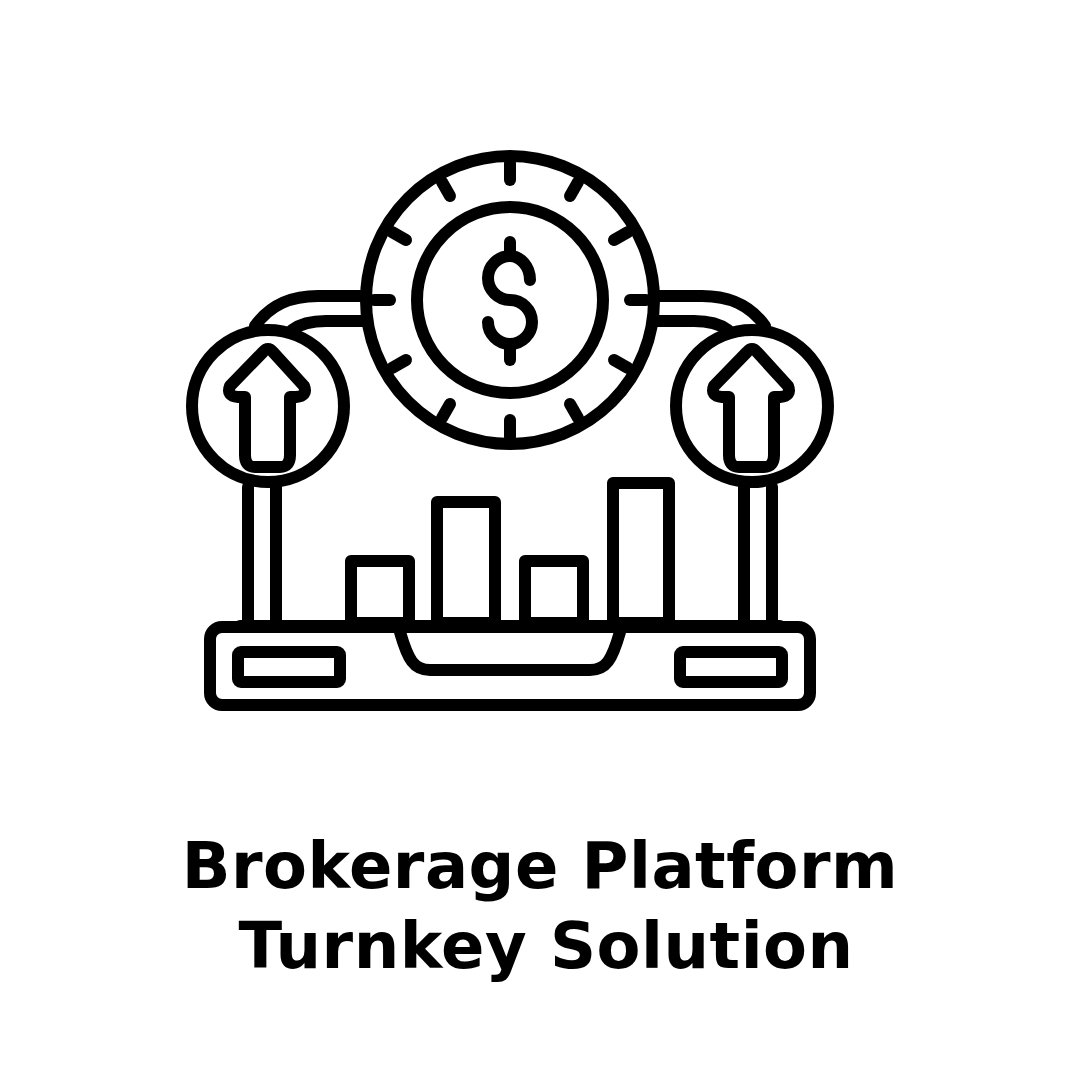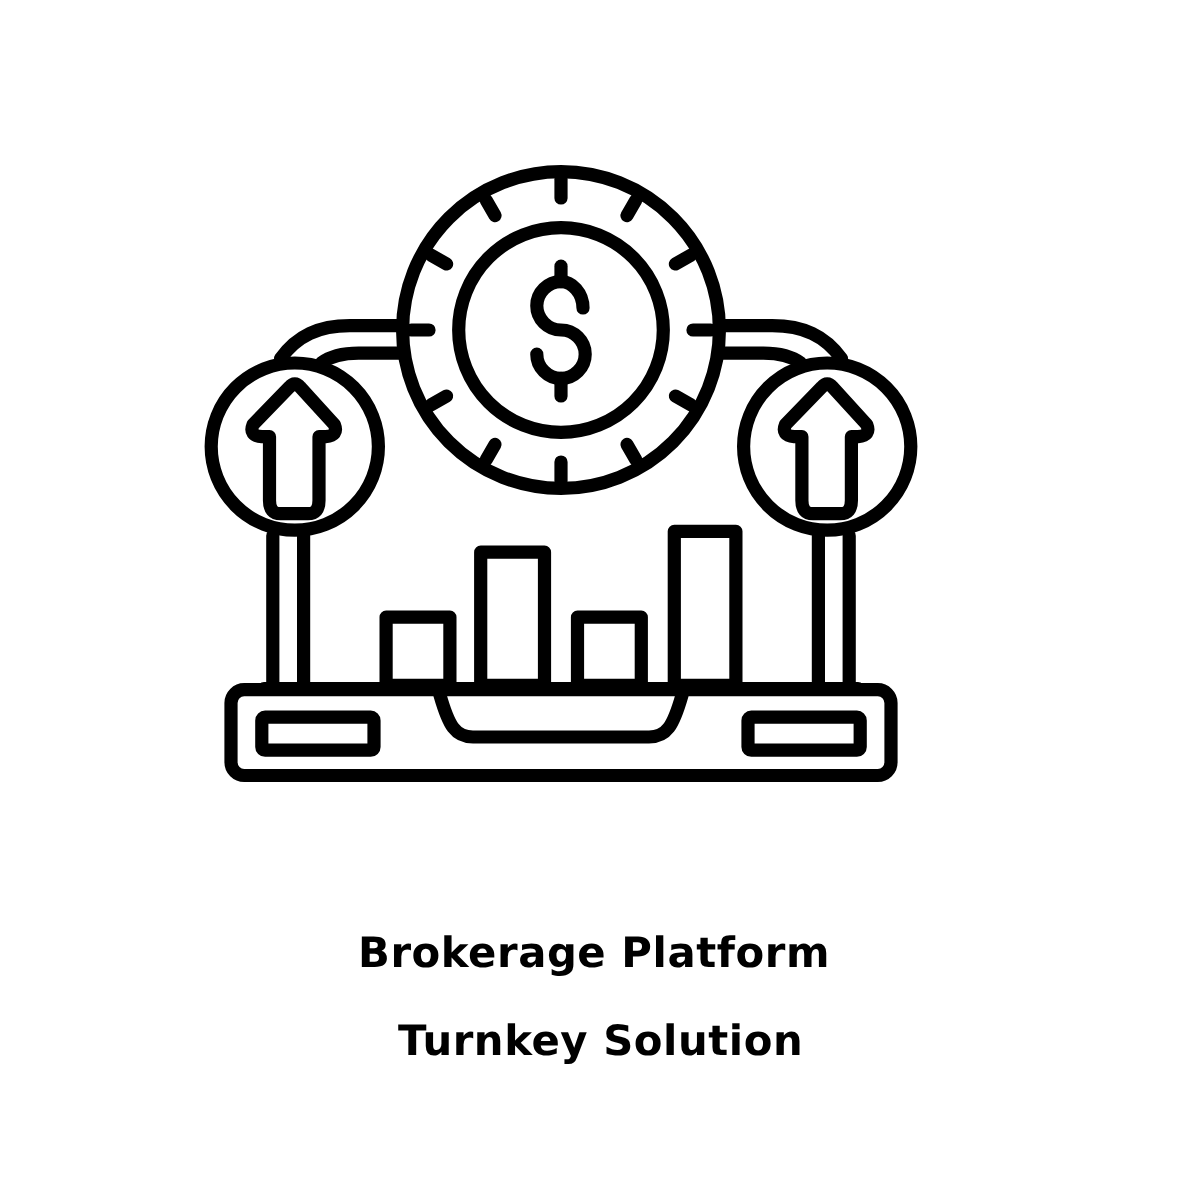--- a/index.html
+++ b/index.html
@@ -1,19 +1,19 @@
 <!DOCTYPE html>
 <html><head>
   <meta charset="utf-8">
   <style>
     html, body { margin: 0; padding: 0; background: #ffffff; }
     body { width: 1080px; height: 1080px; position: relative; overflow: hidden; font-family: "DejaVu Sans", sans-serif; }
     .illustration { position: absolute; left: 0; top: 0; width: 1080px; height: 1080px; }
     .title-block { position: absolute; left: 0; top: 826px; width: 1080px; text-align: center; color: #000; }
-    .title-line { display: block; font-family: "DejaVu Sans", sans-serif; font-weight: bold; font-size: 38px; line-height: 80px; letter-spacing: 0.5px; }
+    .title-line { display: block; font-family: "DejaVu Sans", sans-serif; font-weight: bold; font-size: 64px; line-height: 80px; letter-spacing: 0.5px; }
     .title-line.l1 { transform: translateX(0px); }
     .title-line.l2 { transform: translateX(6px); }
   </style>
 </head>
 <body>
 
 <svg class="illustration" viewBox="0 0 1080 1080" xmlns="http://www.w3.org/2000/svg" fill="none" stroke="#000" stroke-width="12" stroke-linecap="round" stroke-linejoin="round">
 
   <g>
     <path d="M255 326 C270 305 290 296 318 296 L390 296"></path>

